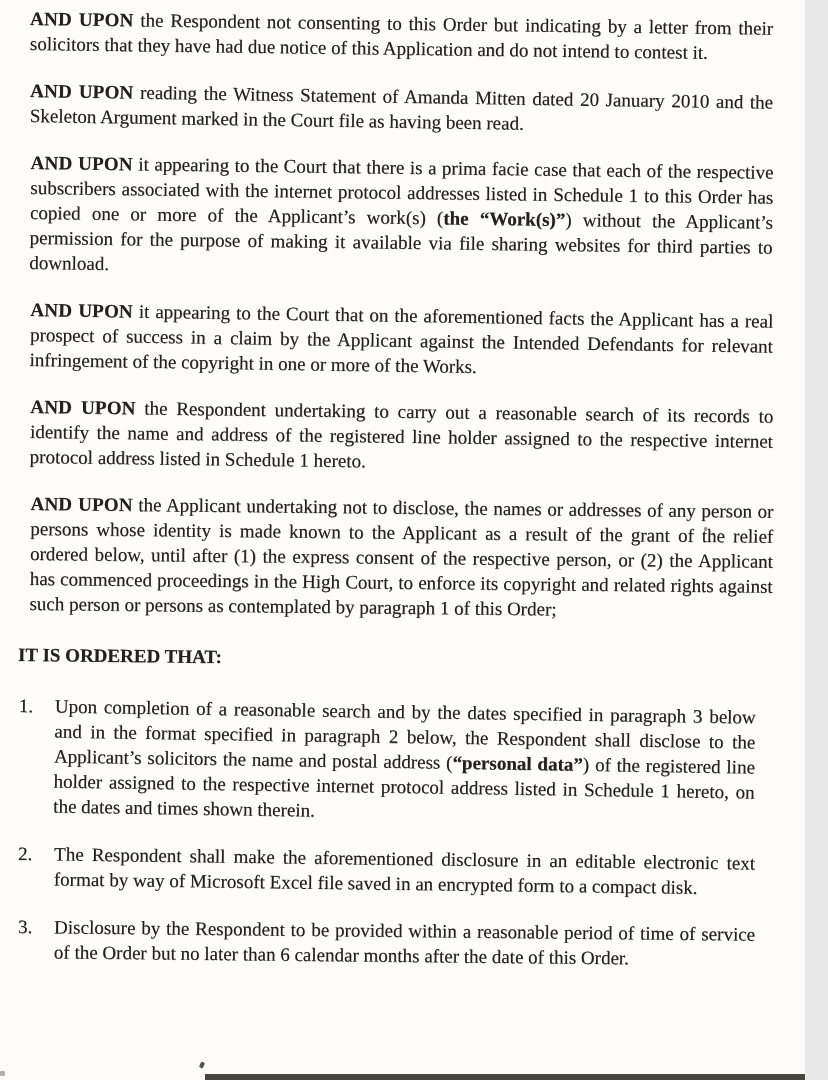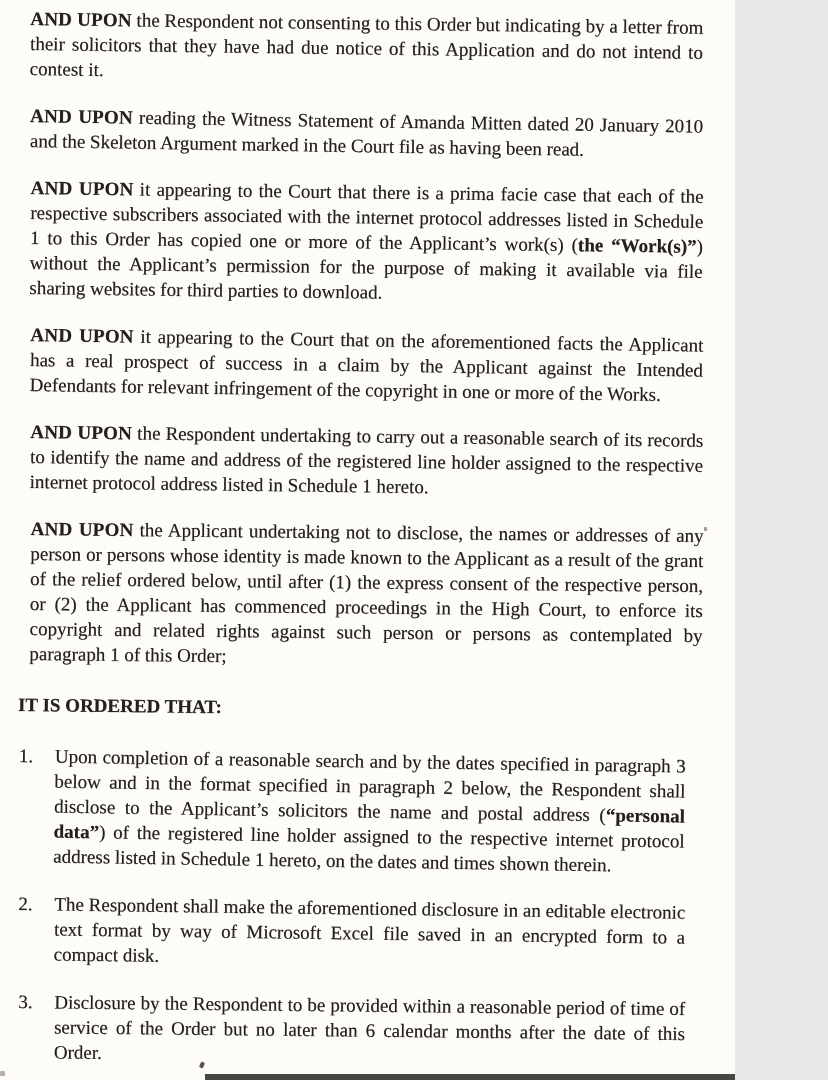--- a/index.html
+++ b/index.html
@@ -1,18 +1,18 @@
 <!DOCTYPE html>
 <html><head>
 <meta charset="utf-8">
 <style>
   html,body{margin:0;padding:0;background:#e8e8e8;}
   .page{
     position:relative;
-    width:735px;height:1080px;
+    width:805px;height:1080px;
     background:#fdfcf9;
     overflow:hidden;
     font-family:"Liberation Serif","DejaVu Serif",serif;
     color:#24211d;
   }
   .content{
     position:absolute;
     top:6px;left:30px;right:32px;
     text-align:justify;
   }

